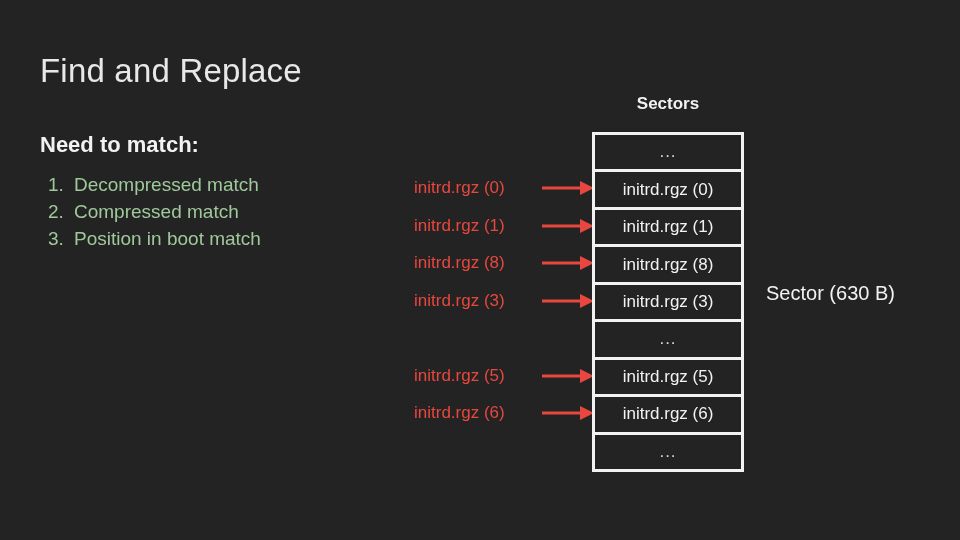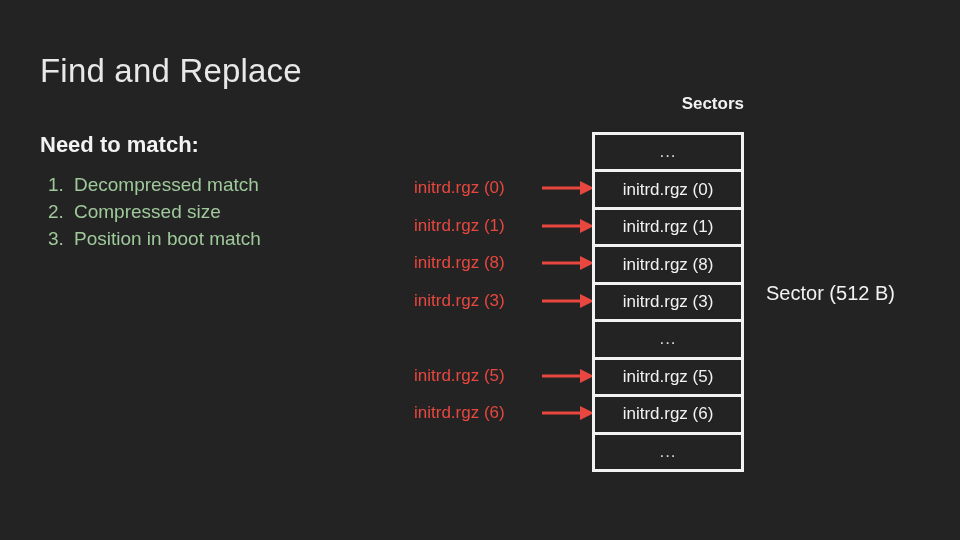--- a/index.html
+++ b/index.html
@@ -113,21 +113,21 @@
     border-bottom: 7px solid transparent;
     border-left: 14px solid #e8473f;
   }
 
   
   #sectors-heading {
     position: absolute;
     left: 592px;
     top: 94px;
     width: 152px;
-    text-align: right;
+    text-align: center;
     font-size: 17px;
     font-weight: 700;
     color: #f2f2f2;
   }
   #sectors-table {
     position: absolute;
     left: 592px;
     top: 132px;
     width: 152px;
     height: 340px;
@@ -176,21 +176,21 @@
 
   <div id="need-label">Need to match:</div>
 
   <div id="match-list">
     <div class="match-item">
       <span class="match-num">1.</span>
       <span class="match-text">Decompressed match</span>
     </div>
     <div class="match-item">
       <span class="match-num">2.</span>
-      <span class="match-text">Compressed size</span>
+      <span class="match-text">Compressed match</span>
     </div>
     <div class="match-item">
       <span class="match-num">3.</span>
       <span class="match-text">Position in boot match</span>
     </div>
   </div>
 
   <div id="arrow-group">
     <div class="arrow-row" style="top:0px;"></div>
 
@@ -254,15 +254,15 @@
     <div class="sector-cell">initrd.rgz (0)</div>
     <div class="sector-cell">initrd.rgz (1)</div>
     <div class="sector-cell">initrd.rgz (8)</div>
     <div class="sector-cell">initrd.rgz (3)</div>
     <div class="sector-cell ellipsis">...</div>
     <div class="sector-cell">initrd.rgz (5)</div>
     <div class="sector-cell">initrd.rgz (6)</div>
     <div class="sector-cell ellipsis">...</div>
   </div>
 
-  <div id="sector-size-note">Sector (512 B)</div>
+  <div id="sector-size-note">Sector (630 B)</div>
 
 </div>
 
 </body></html>

